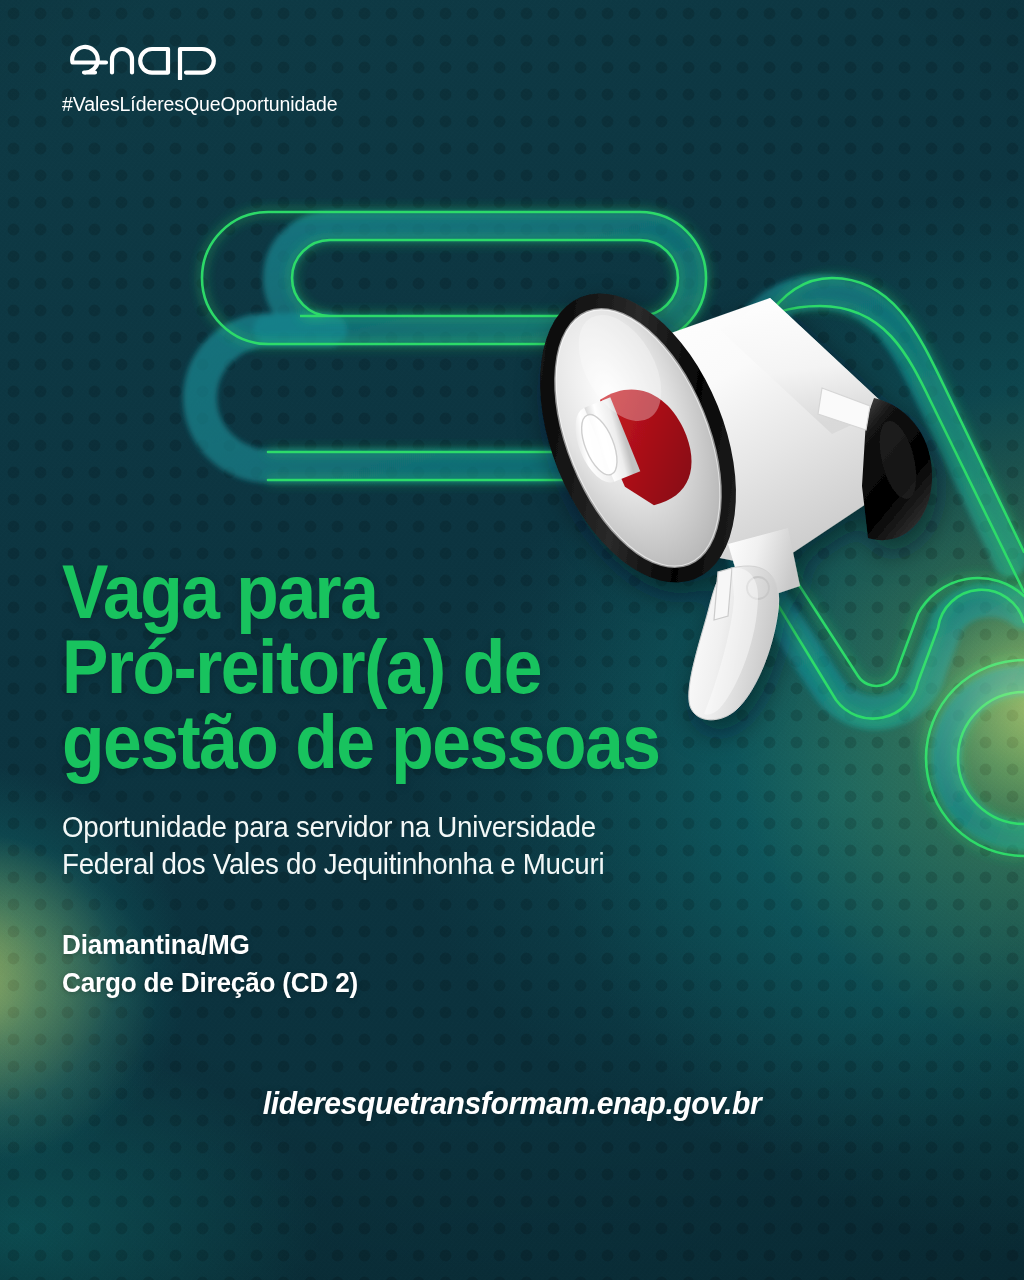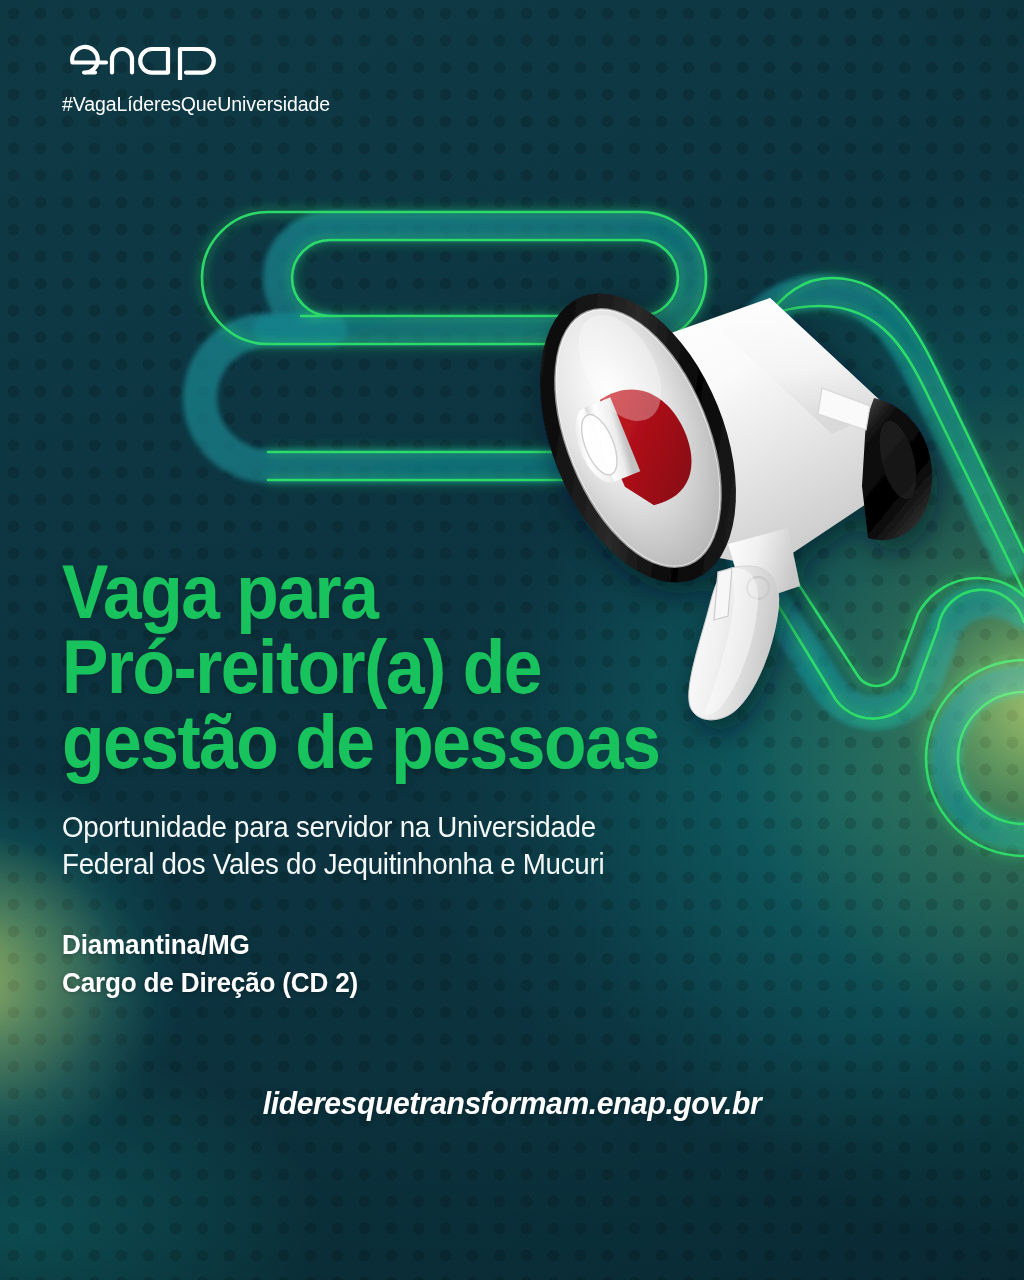--- a/index.html
+++ b/index.html
@@ -285,21 +285,21 @@
         <path d="M 44,24.5 L 10.5,24.5 A 12.8,12.8 0 1 1 22,34.5 L 33,34.5"></path>
 
         <path d="M 50,34.5 L 50,21 A 10,10 0 0 1 70,21 L 70,34.5"></path>
 
         <path d="M 106,11 L 90,11 A 11.8,11.8 0 0 0 90,34.6 L 106,34.6 L 106,11 Z"></path>
 
         <path d="M 118,41 L 118,11 L 140,11 A 11.8,11.8 0 0 1 140,34.6 L 124,34.6"></path>
       </svg>
     </div>
     <div class="hashtag">
-      <span>#Vaga</span><span class="b">Líderes</span><span>Que</span><span class="b">Universidade</span>
+      <span>#Vales</span><span class="b">Líderes</span><span>Que</span><span class="b">Oportunidade</span>
     </div>
   </div>
 
   <h1 class="headline">
     <span class="l">Vaga para</span>
     <span class="l">Pró-reitor(a) de</span>
     <span class="l">gestão de pessoas</span>
   </h1>
 
   <div class="subtitle">

